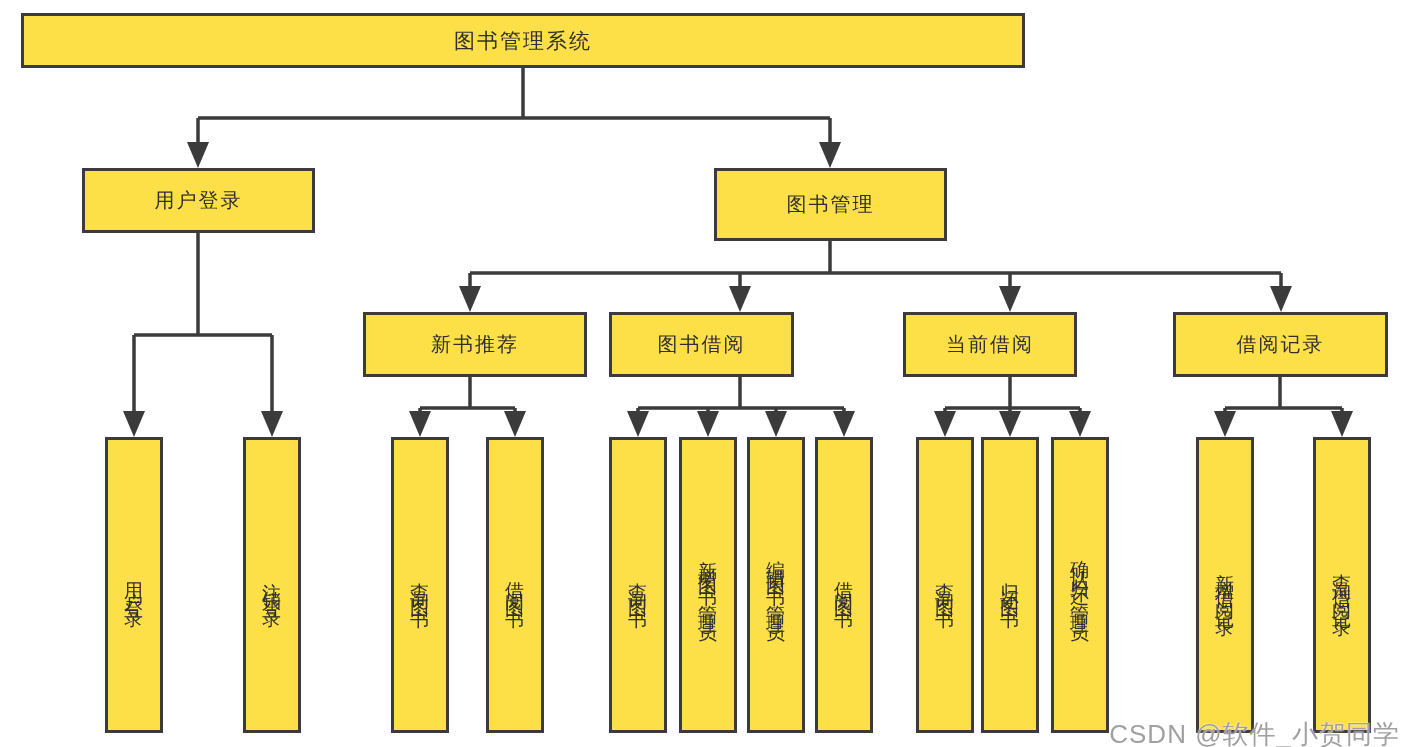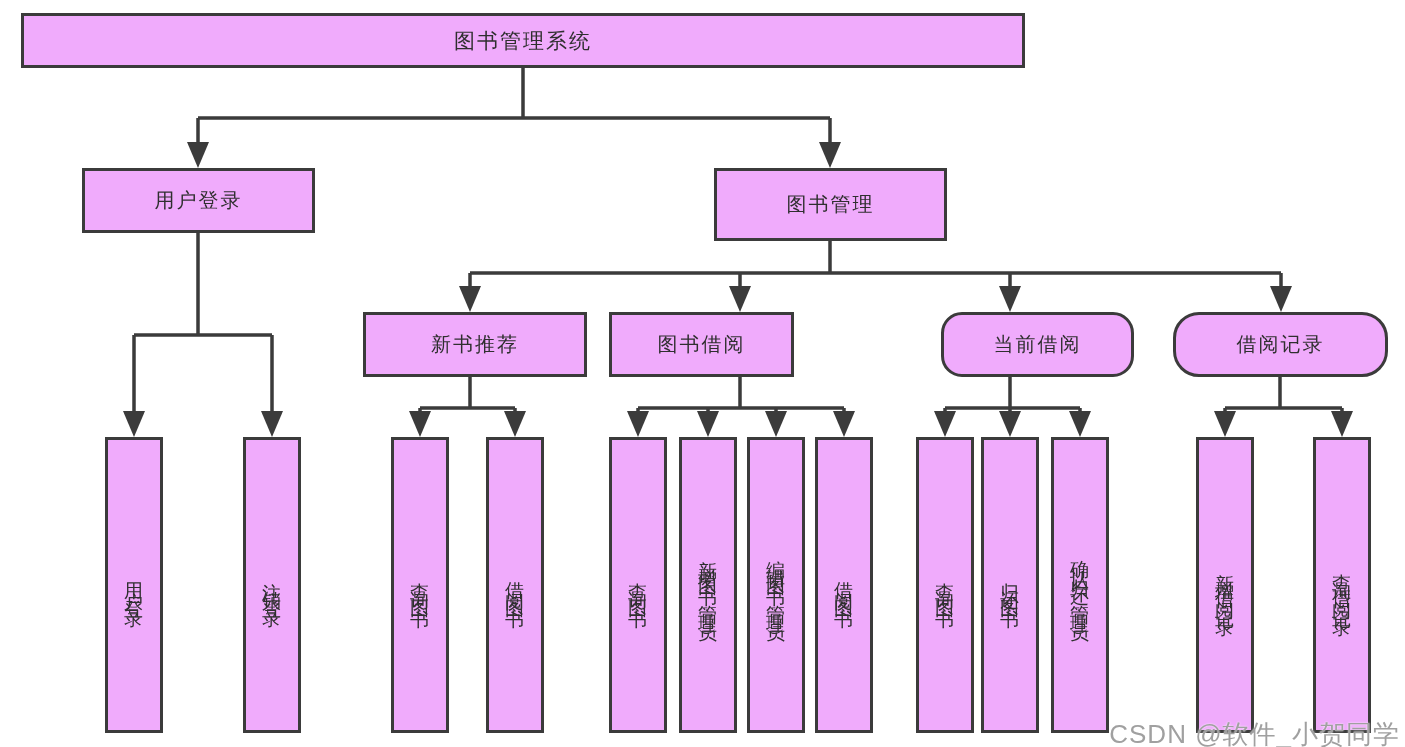--- a/index.html
+++ b/index.html
@@ -19,21 +19,21 @@
     font-family: "Liberation Sans", sans-serif;
     color: var(--text);
   }
   svg.wires { position: absolute; left: 0; top: 0; }
   svg.wires path { stroke: var(--line); stroke-width: 3.5; fill: none; }
   svg.wires polygon { fill: var(--line); stroke: none; }
 
   .node {
     position: absolute;
     border: 3px solid var(--line);
-    background: #f0abfc;
+    background: #fde047;
     display: flex;
     align-items: center;
     justify-content: center;
     color: var(--text);
   }
   .h-node { font-size: 20px; letter-spacing: 2px; }
   .root-node { font-size: 21px; }
   .v-node span {
     writing-mode: vertical-rl;
     text-orientation: mixed;
@@ -101,24 +101,24 @@
   <div class="node h-node" style="left:714px; top:168px; width:233px; height:73px;">
     <span>图书管理</span>
   </div>
 
   <div class="node h-node" style="left:363px; top:312px; width:224px; height:65px;">
     <span>新书推荐</span>
   </div>
   <div class="node h-node" style="left:609px; top:312px; width:185px; height:65px;">
     <span>图书借阅</span>
   </div>
-  <div class="node h-node" style="left:941px; top:312px; width:193px; height:65px;border-radius:21px;">
+  <div class="node h-node" style="left:903px; top:312px; width:174px; height:65px;">
     <span>当前借阅</span>
   </div>
-  <div class="node h-node" style="left:1173px; top:312px; width:215px; height:65px;border-radius:26px;">
+  <div class="node h-node" style="left:1173px; top:312px; width:215px; height:65px;">
     <span>借阅记录</span>
   </div>
 
   <div class="node v-node" style="left:105px; top:437px; width:58px; height:296px;">
     <span>用户登录</span>
   </div>
   <div class="node v-node" style="left:243px; top:437px; width:58px; height:296px;">
     <span>注销登录</span>
   </div>
 

